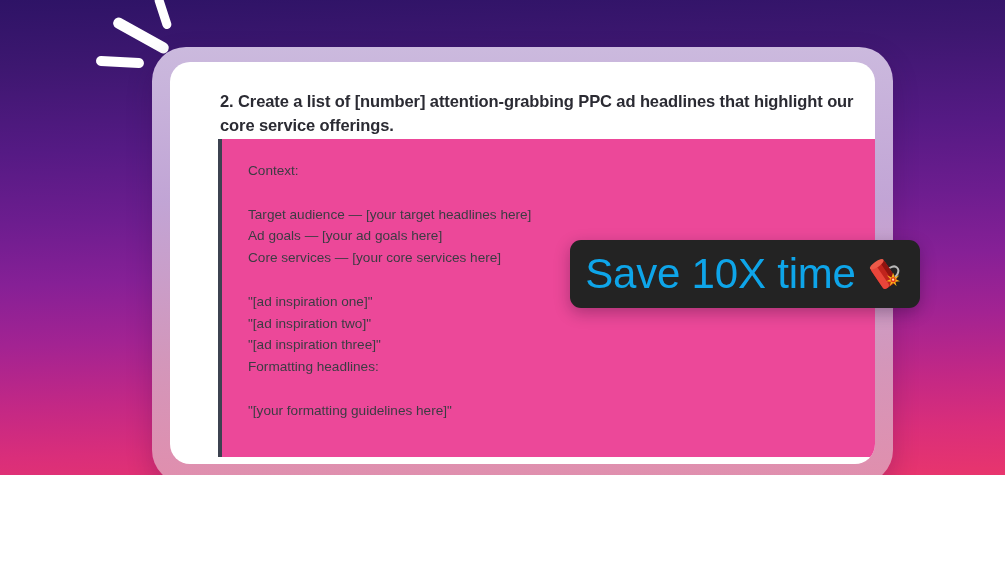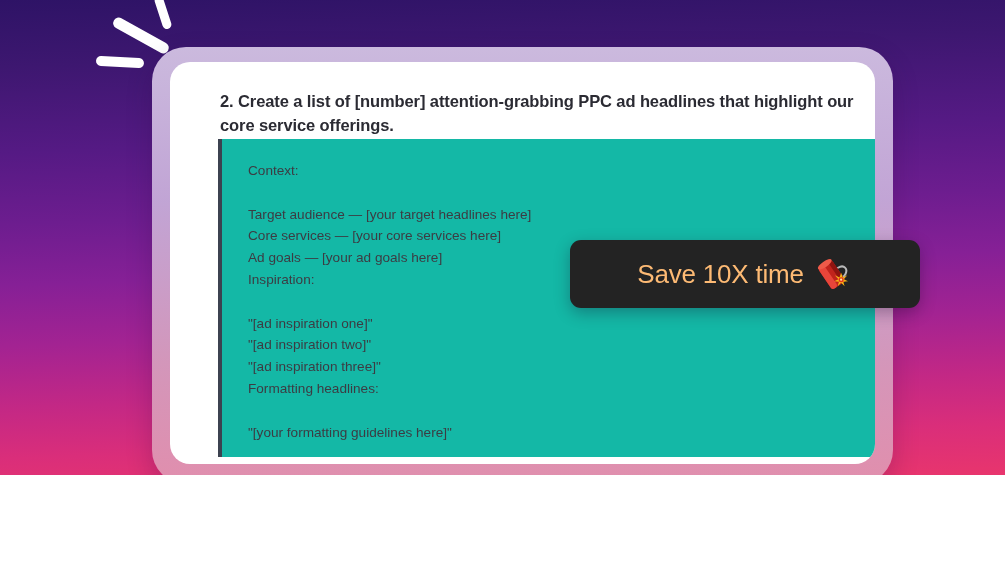--- a/index.html
+++ b/index.html
@@ -120,21 +120,21 @@
     color: #2b2b33;
     letter-spacing: -0.1px;
   }
 
   #prompt-block {
     position: absolute;
     left: 48px;
     top: 77px;
     width: 658px;
     height: 318px;
-    background: #14b8a6;
+    background: #ec4899;
     display: flex;
   }
 
   #prompt-accent-bar {
     width: 4px;
     flex: 0 0 4px;
     background: #3c4250;
   }
 
   #prompt-body {
@@ -156,22 +156,22 @@
     height: 68px;
     background: #232323;
     border-radius: 11px;
     display: flex;
     align-items: center;
     justify-content: center;
     gap: 9px;
     box-shadow: 0 5px 16px rgba(20, 0, 35, 0.30);
   }
   #save-badge-label {
-    color: #fdba74;
-    font-size: 26px;
+    color: #0ea5e9;
+    font-size: 42px;
     font-weight: normal;
     letter-spacing: -0.2px;
     white-space: nowrap;
   }
   #firecracker-icon {
     width: 40px;
     height: 40px;
     flex: 0 0 40px;
   }
 </style>
@@ -196,23 +196,22 @@
     <div id="tablet-screen">
 
       <div id="doc-heading">2. Create a list of [number] attention-grabbing PPC ad headlines that highlight our core service offerings.</div>
 
       <div id="prompt-block">
         <div id="prompt-accent-bar"></div>
         <div id="prompt-body">
             <div class="line">Context:</div>
             <div class="line blank"></div>
             <div class="line">Target audience — [your target headlines here]</div>
+            <div class="line">Ad goals — [your ad goals here]</div>
             <div class="line">Core services — [your core services here]</div>
-            <div class="line">Ad goals — [your ad goals here]</div>
-            <div class="line">Inspiration:</div>
             <div class="line blank"></div>
             <div class="line">"[ad inspiration one]"</div>
             <div class="line">"[ad inspiration two]"</div>
             <div class="line">"[ad inspiration three]"</div>
             <div class="line">Formatting headlines:</div>
             <div class="line blank"></div>
             <div class="line">"[your formatting guidelines here]"</div>
           </div>
       </div>
 

